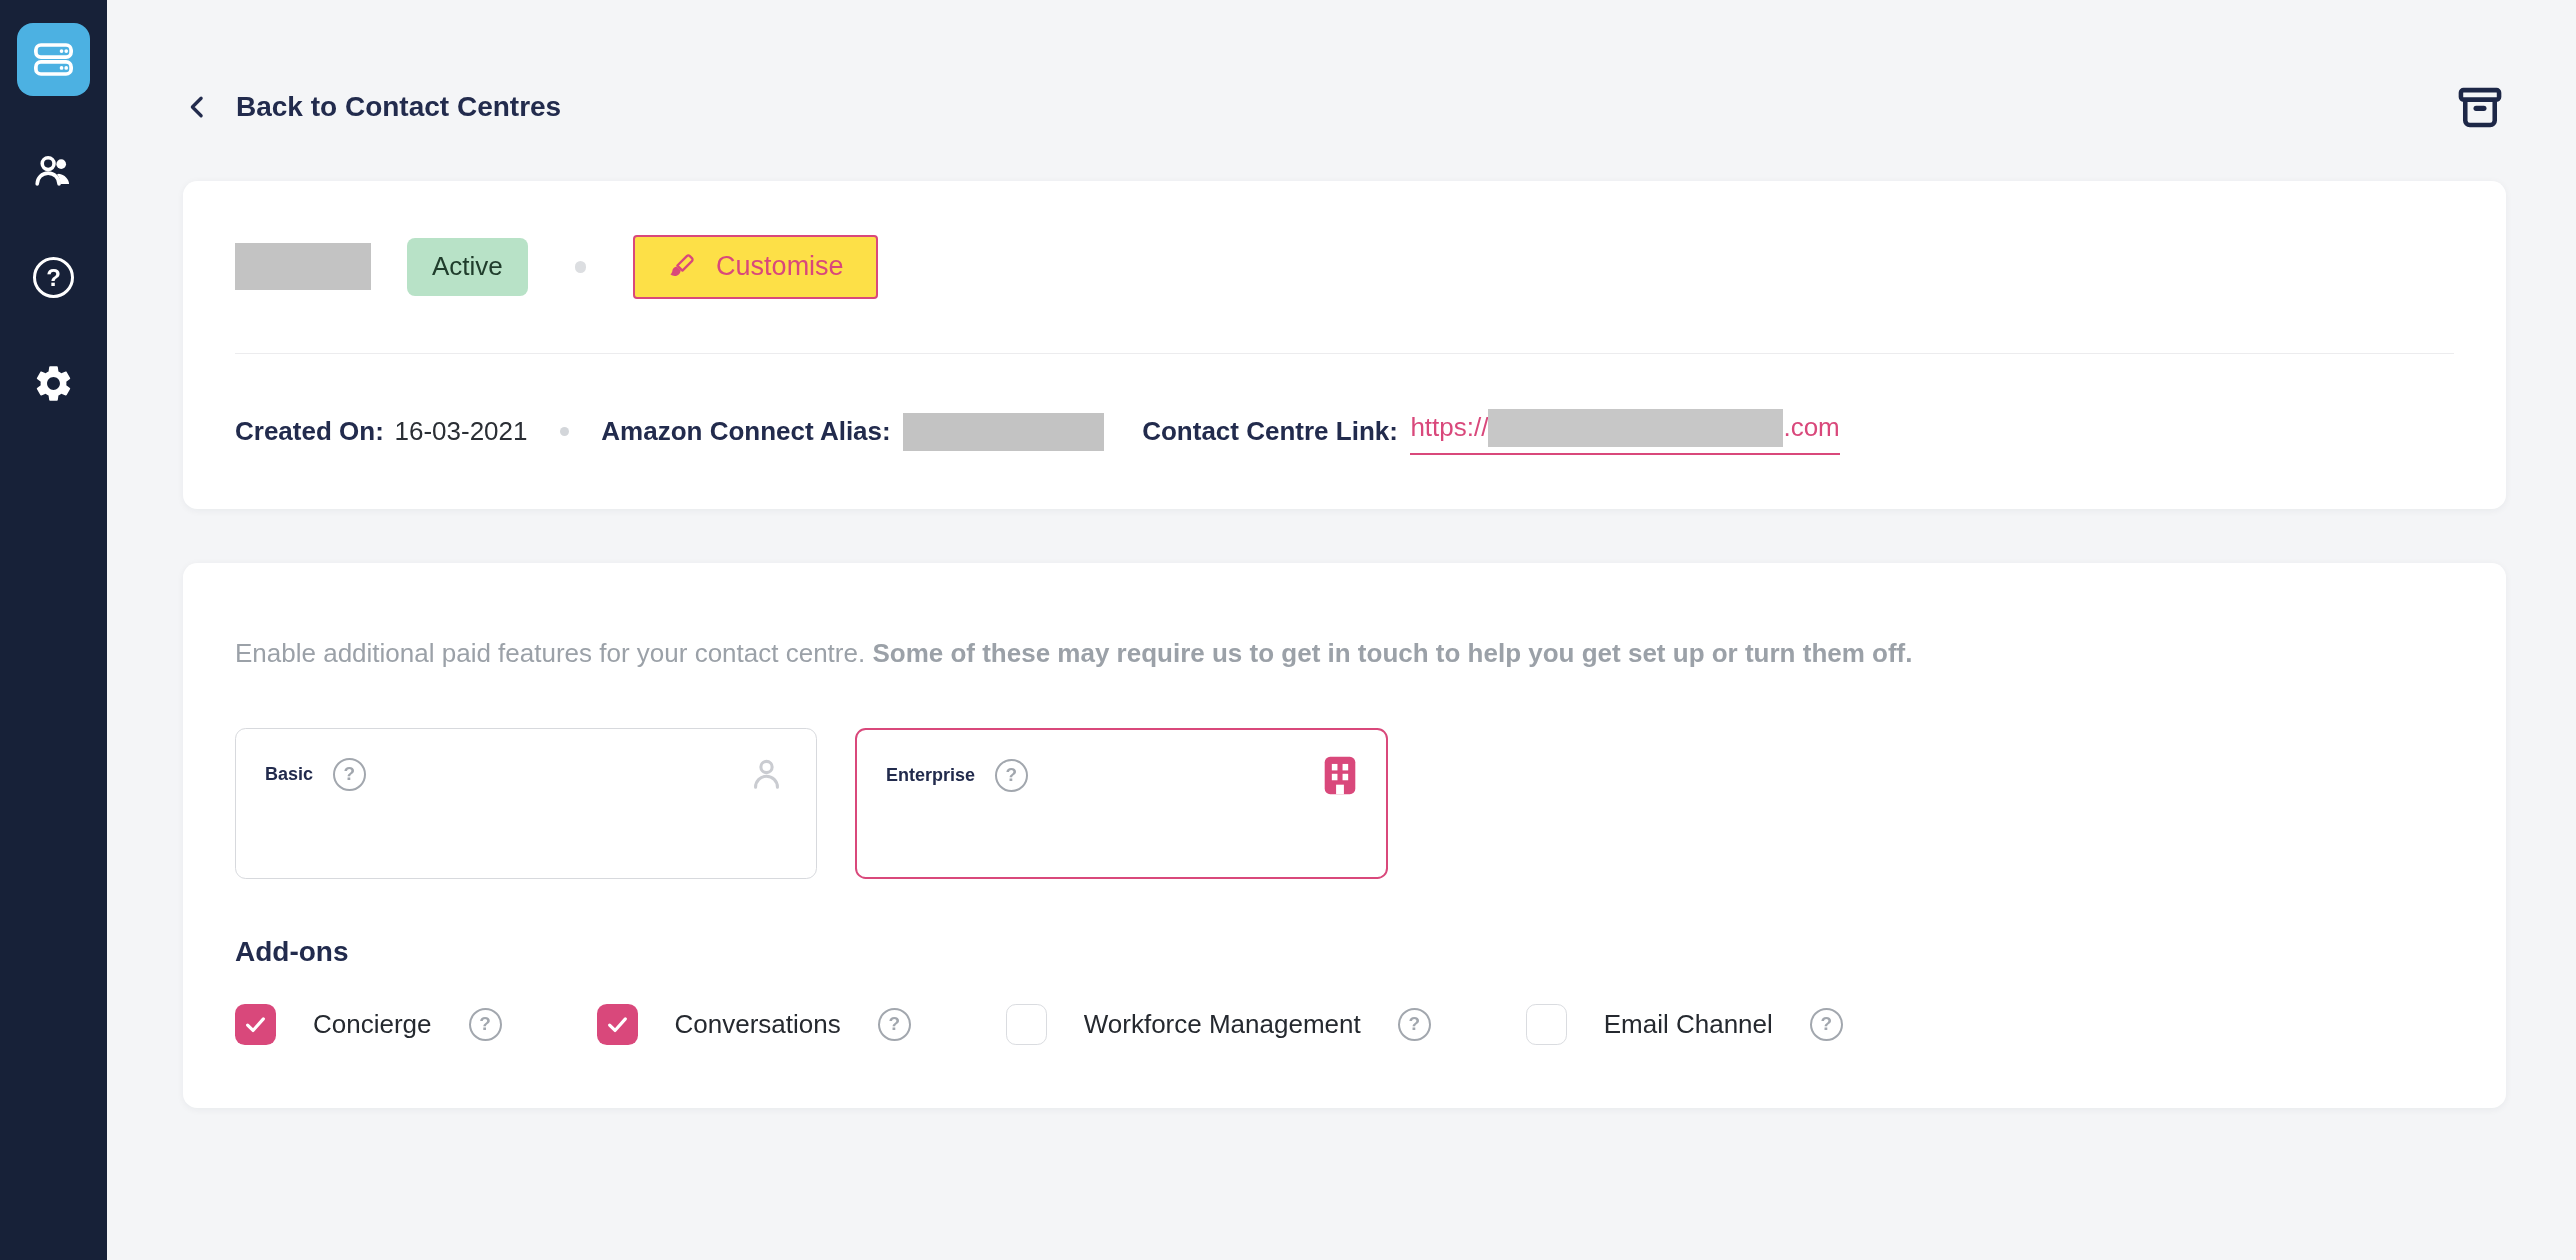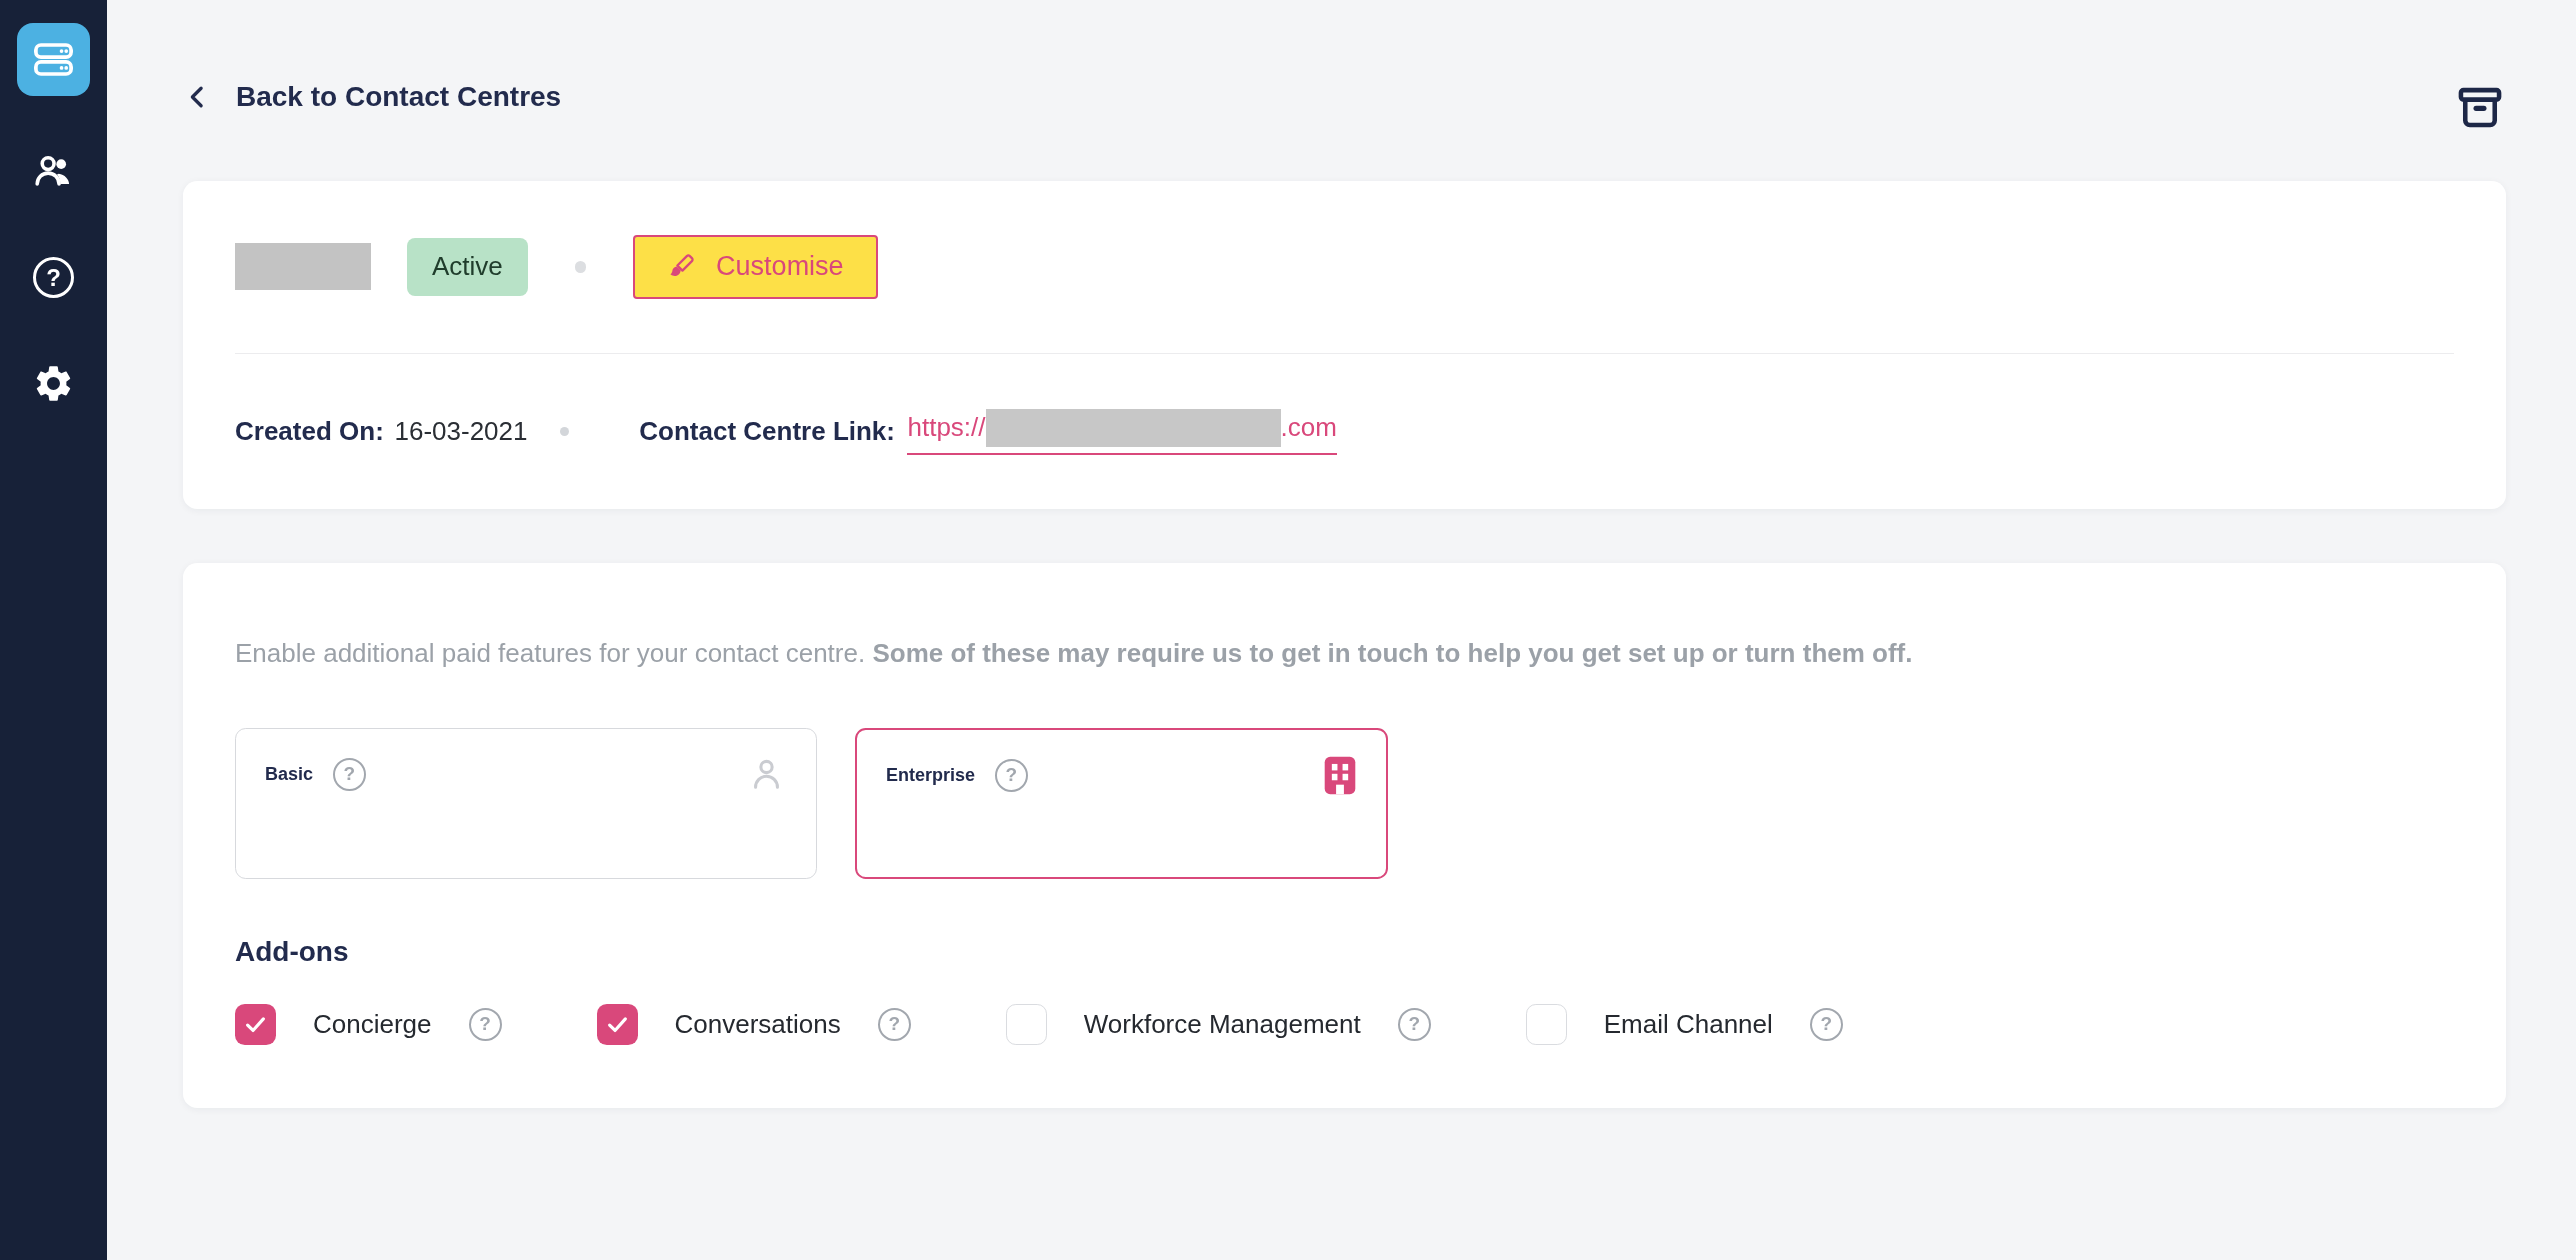--- a/index.html
+++ b/index.html
@@ -37,21 +37,21 @@
     width: 41px; height: 41px; border: 3.1px solid #ffffff; border-radius: 50%;
     color: #ffffff; font-size: 24px; font-weight: bold;
     display: flex; align-items: center; justify-content: center;
   }
 
   
   .main { flex: 1; padding: 0 70px 0 76px; }
 
   .header-row {
     margin-top: 81px;
-    display: flex; align-items: flex-start; justify-content: space-between; gap: 13px;
+    display: flex; align-items: center; justify-content: space-between; gap: 13px;
   }
   .back-nav {
     display: flex; align-items: center; gap: 23px;
     font-size: 28px; font-weight: bold; color: #222b4d;
     cursor: pointer;
   }
   .archive-btn { cursor: pointer; display: flex; }
 
   .card {
     background: #ffffff;
@@ -212,20 +212,24 @@
         </span>
         <span>Customise</span>
       </button>
     </div>
     <hr class="divider">
     <div class="meta-row">
       <span>
         <span class="meta-label">Created On:</span><span class="meta-value">16-03-2021</span>
       </span>
       <span class="meta-dot"></span>
+      <span style="display:flex;align-items:center">
+        <span class="meta-label">Amazon Connect Alias:</span>
+        <span class="redact alias-block"></span>
+      </span>
       <span class="link-item">
         <span class="meta-label">Contact Centre Link:</span>
         <a class="cc-link">
           <span>https://</span>
           <span class="redact link-block"></span>
           <span>.com</span>
         </a>
       </span>
     </div>
   </section>

